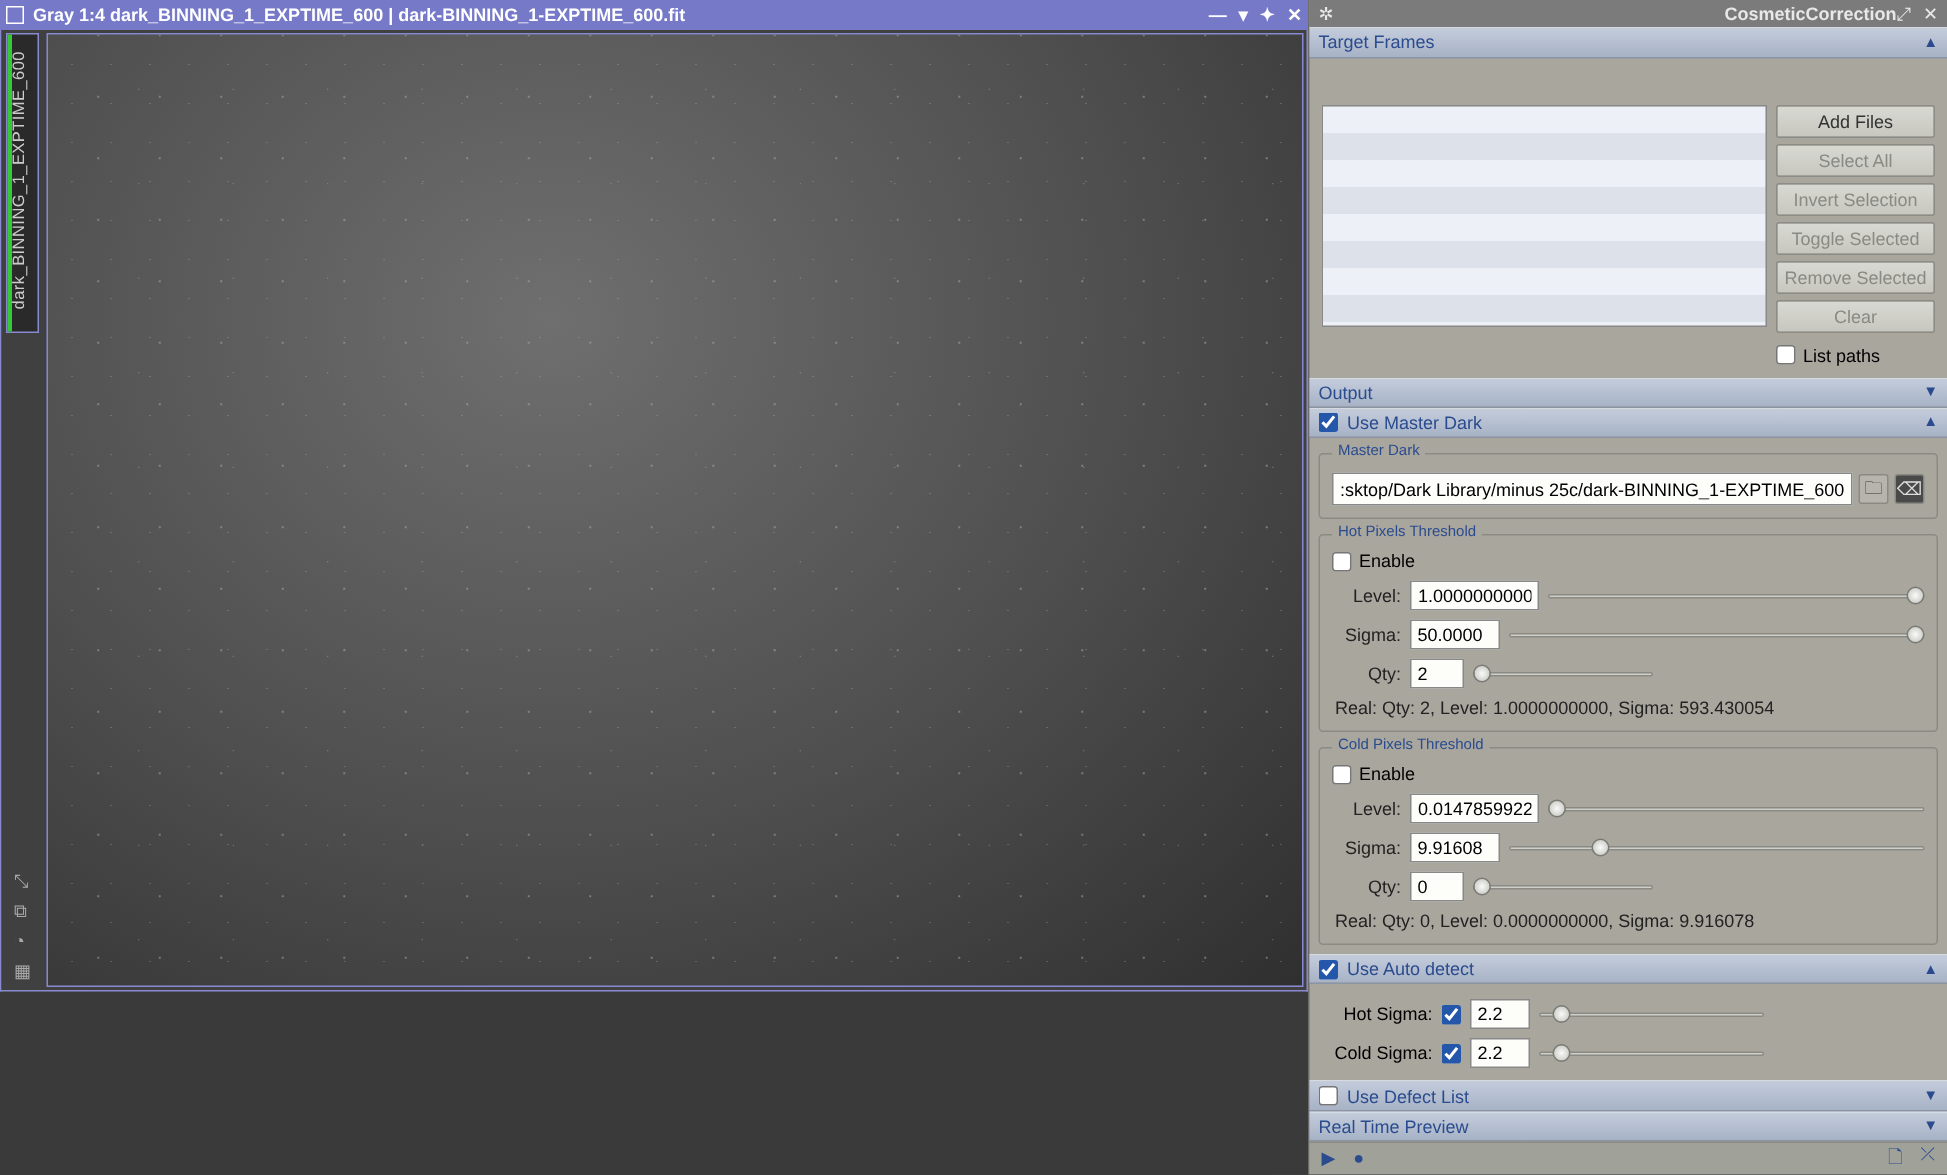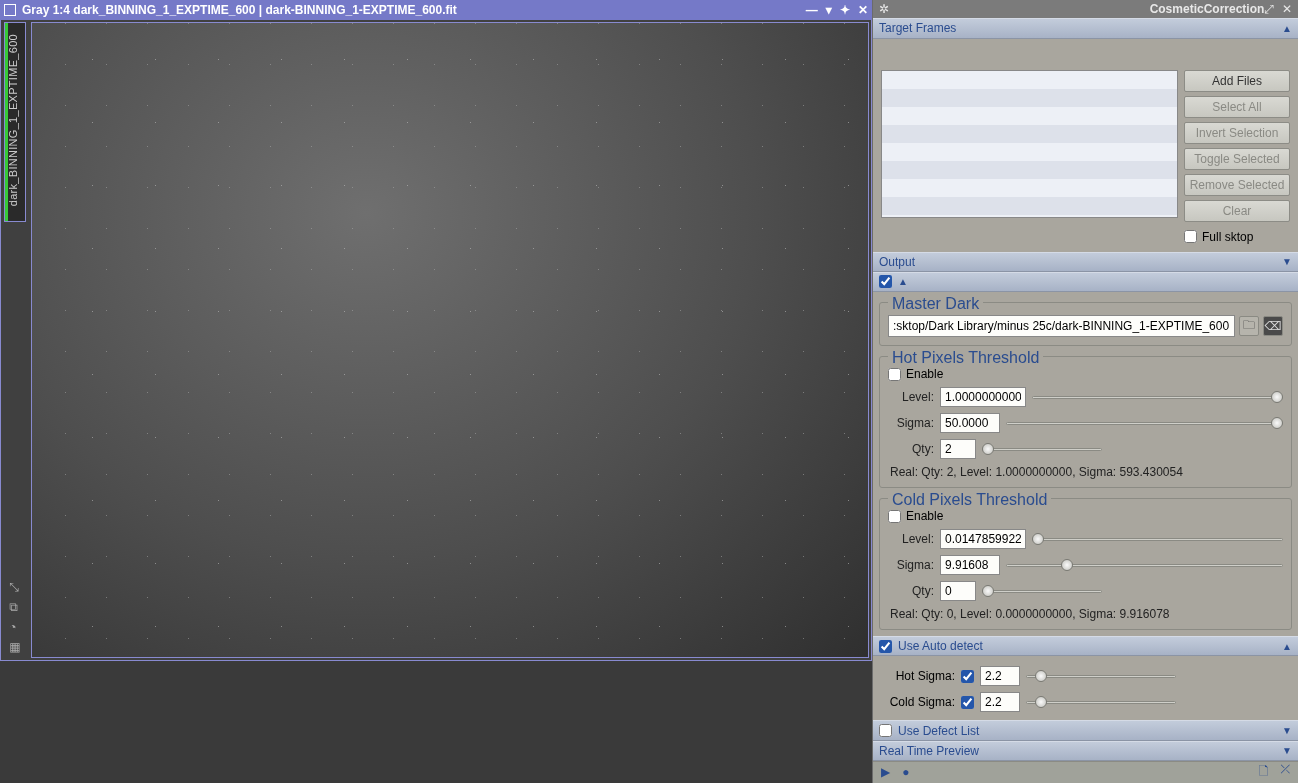--- a/index.html
+++ b/index.html
@@ -39,21 +39,21 @@
   .section-body { padding:6px 8px 8px 8px; }
   .file-area { display:flex; gap:6px;margin-top:25px; }
   .file-list { flex:1; height:148px; background:#e1e4ed; border:1px solid #888;
     background-image:repeating-linear-gradient(#edf0f6 0 18px,#dde1ea 18px 36px); }
   .file-btns { width:106px; display:flex; flex-direction:column; gap:4px; }
   .btn { height:22px; background:linear-gradient(#d9d9d3,#c7c7c0); border:1px solid #8c8c86; color:#333; border-radius:2px; cursor:pointer; font-size:12px;}
   .btn.disabled { color:#8a8a84; }
   .chkrow { display:flex; align-items:center; gap:5px; margin-top:4px; }
   .chkrow input{margin:0;}
   .group { border:1px solid #8b8b84; border-radius:3px; margin:4px 6px 6px 6px; padding:6px 8px 8px 8px; position:relative; background:#a9a69e;}
-  .group .g-title{ position:absolute; top:-8px; left:8px; background:#a9a69e; padding:0 4px; color:#2a4c8f; font-size:16px;}
+  .group .g-title{ position:absolute; top:-8px; left:8px; background:#a9a69e; padding:0 4px; color:#2a4c8f; font-size:10px;}
   .row { display:flex; align-items:center; gap:6px; margin-top:6px; }
   .row .lab { width:46px; text-align:right; color:#222;}
   .row input[type=text]{ height:20px; border:1px solid #888; background:#fdfdfa; padding:0 4px; font-size:12px;}
   .row .w-level{width:86px;}
   .row .w-sigma{width:60px;}
   .row .w-qty{width:36px;}
   .slider { flex:1; position:relative; height:14px; }
   .slider .track{position:absolute;left:0;right:0;top:6px;height:3px;background:#cfcfc9;border:1px solid #8a8a83;border-radius:2px;}
   .slider .thumb{position:absolute;top:1px;width:12px;height:12px;border-radius:50%;background:radial-gradient(#fafafa,#bfbfb9);border:1px solid #7a7a74;}
   .info { color:#222; margin-top:6px; padding-left:2px;}
@@ -118,33 +118,34 @@
       <div class="file-list"></div>
       <div class="file-btns">
         <button class="btn">Add Files</button>
         <button class="btn disabled">Select All</button>
         <button class="btn disabled">Invert Selection</button>
         <button class="btn disabled">Toggle Selected</button>
         <button class="btn disabled">Remove Selected</button>
         <button class="btn disabled">Clear</button>
         <div class="chkrow">
           <input type="checkbox" style="">
-          <span>Full sktop</span>
+          <span>List paths</span>
         </div>
       </div>
     </div>
   </div>
 
   <div class="section-head">
     <span class="lbl">Output</span>
     <span class="arrow">▼</span>
   </div>
 
   <div class="section-head">
     <input type="checkbox" class="chk" checked="" style="">
+    <span class="lbl">Use Master Dark</span>
     <span class="arrow">▲</span>
   </div>
 
   <div class="group" style="margin-top:10px;">
     <div class="g-title">Master Dark</div>
     <div class="pathrow" style="margin:6px 0 0 0;">
       <input type="text" value=":sktop/Dark Library/minus 25c/dark-BINNING_1-EXPTIME_600.fit" style="">
       <div class="ico">🗀</div>
       <div class="ico" style="background:#4a4a4a;color:#ddd;">⌫</div>
     </div>

